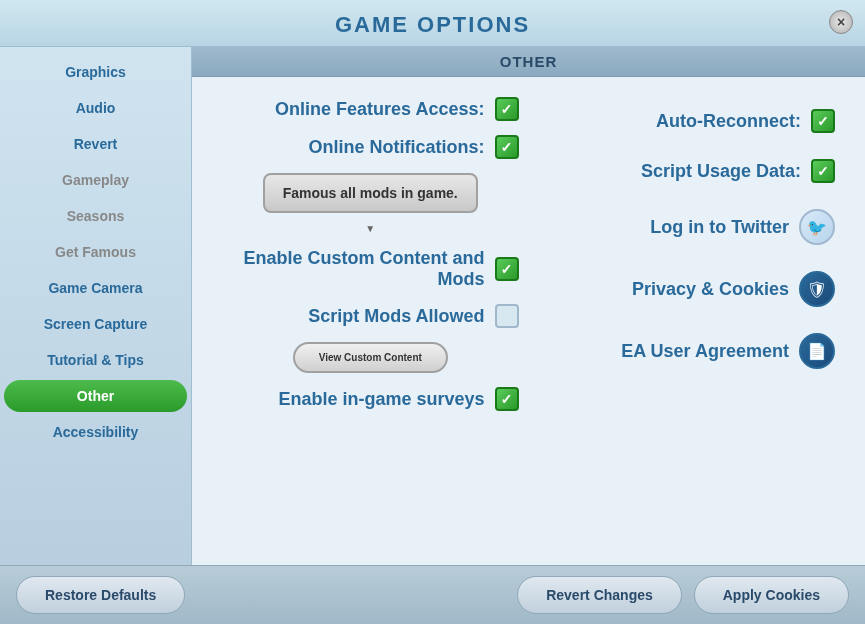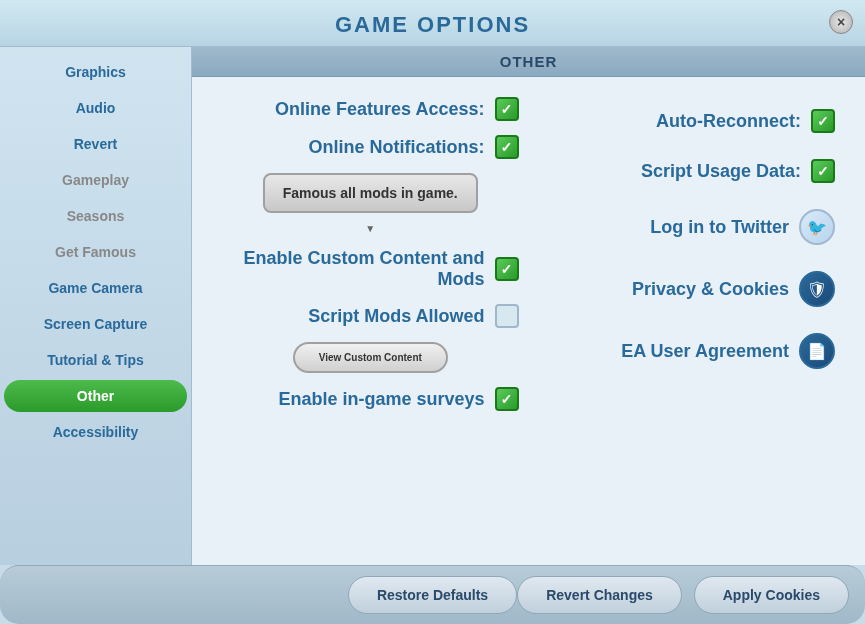--- a/index.html
+++ b/index.html
@@ -216,23 +216,22 @@
       font-size: 16px;
       color: white;
     }
 
     
     .bottom-bar {
       background: linear-gradient(180deg, #b8ccd8 0%, #a0b8c8 100%);
       padding: 10px 16px;
       display: flex;
       align-items: center;
-      justify-content: flex-end;
+      justify-content: space-between;
       border-top: 1px solid #90aab8;
-      border-radius: 19px;
     }
 
     .btn-bottom {
       background: linear-gradient(180deg, #e0e8f0 0%, #c0d0dc 100%);
       border: 1px solid #90a8b8;
       border-radius: 20px;
       padding: 10px 28px;
       font-size: 14px;
       font-weight: 600;
       color: #2a4a6a;

